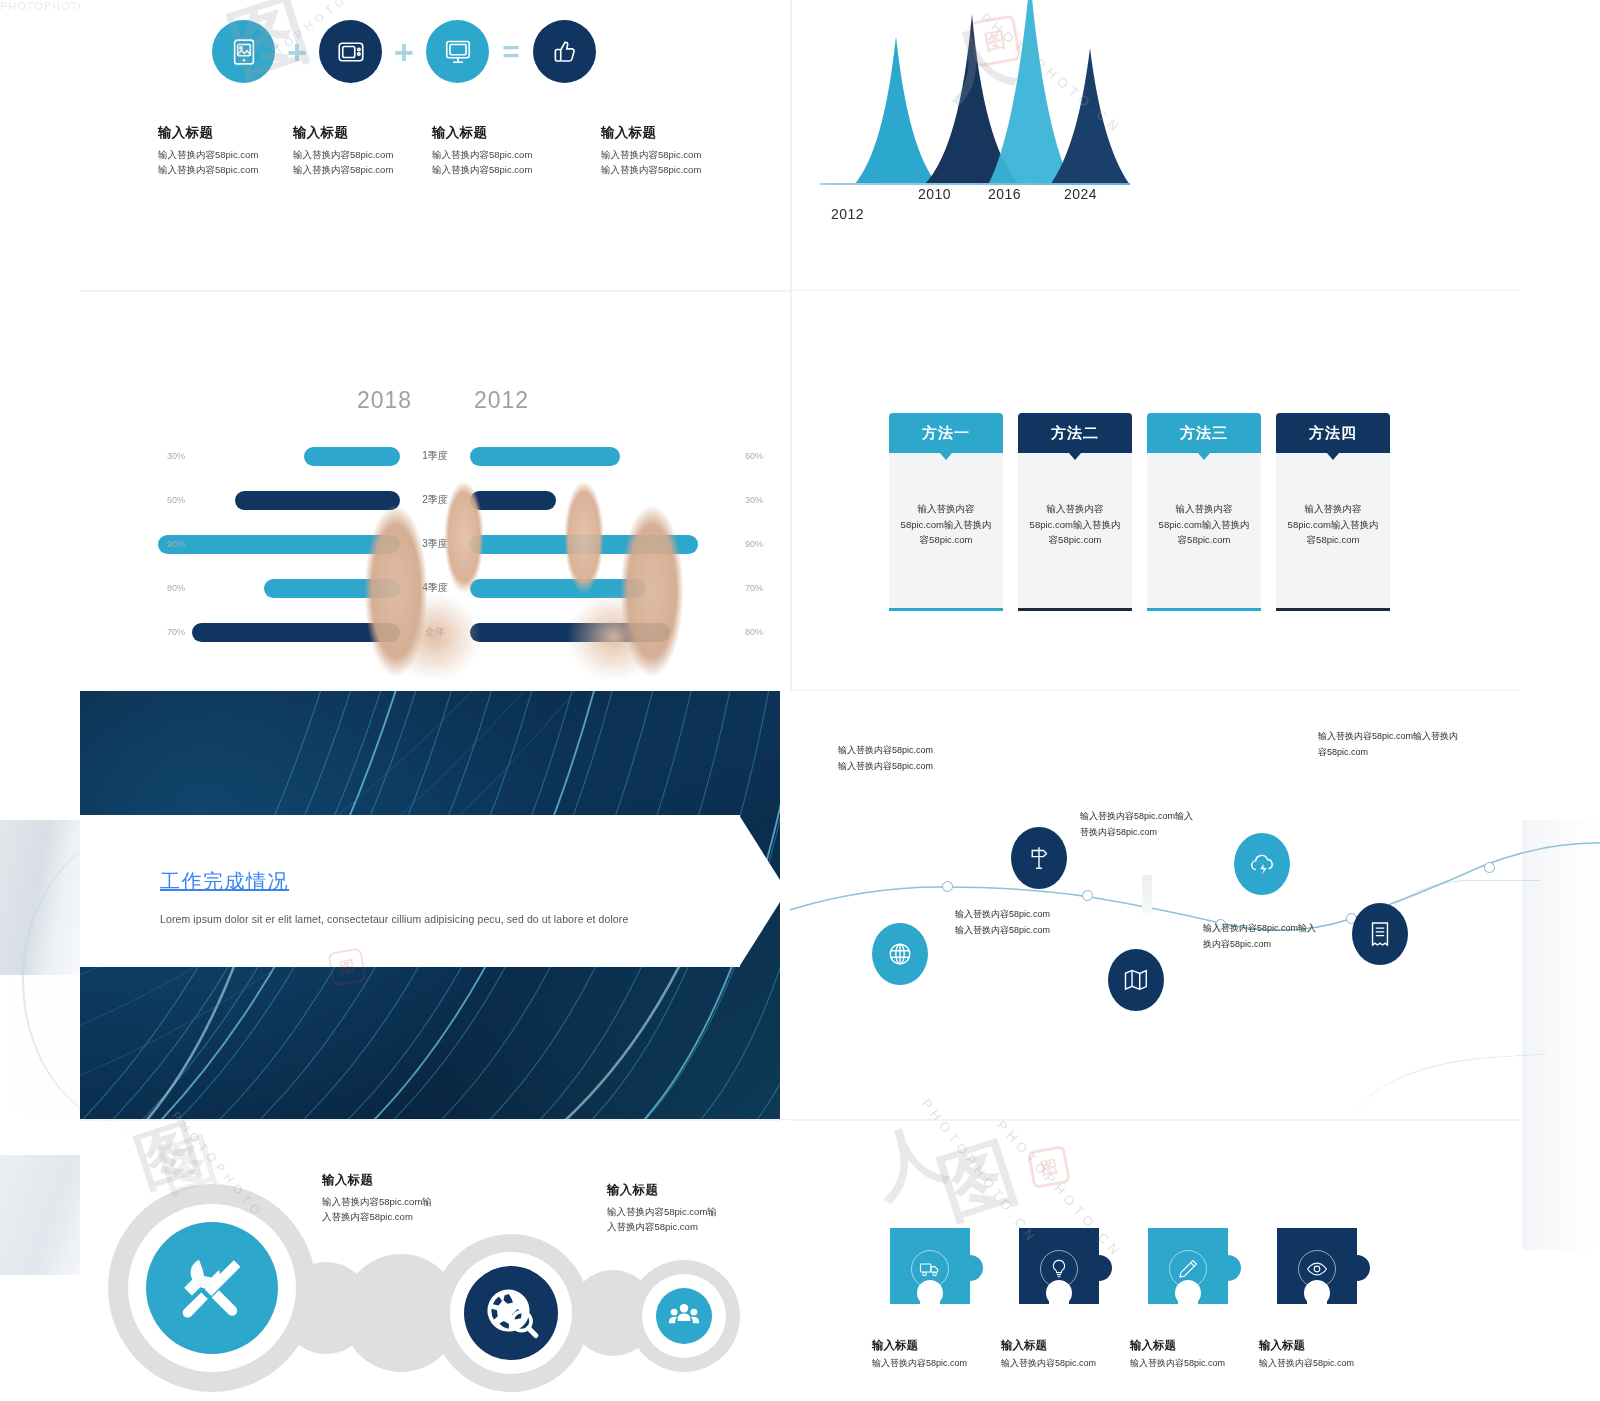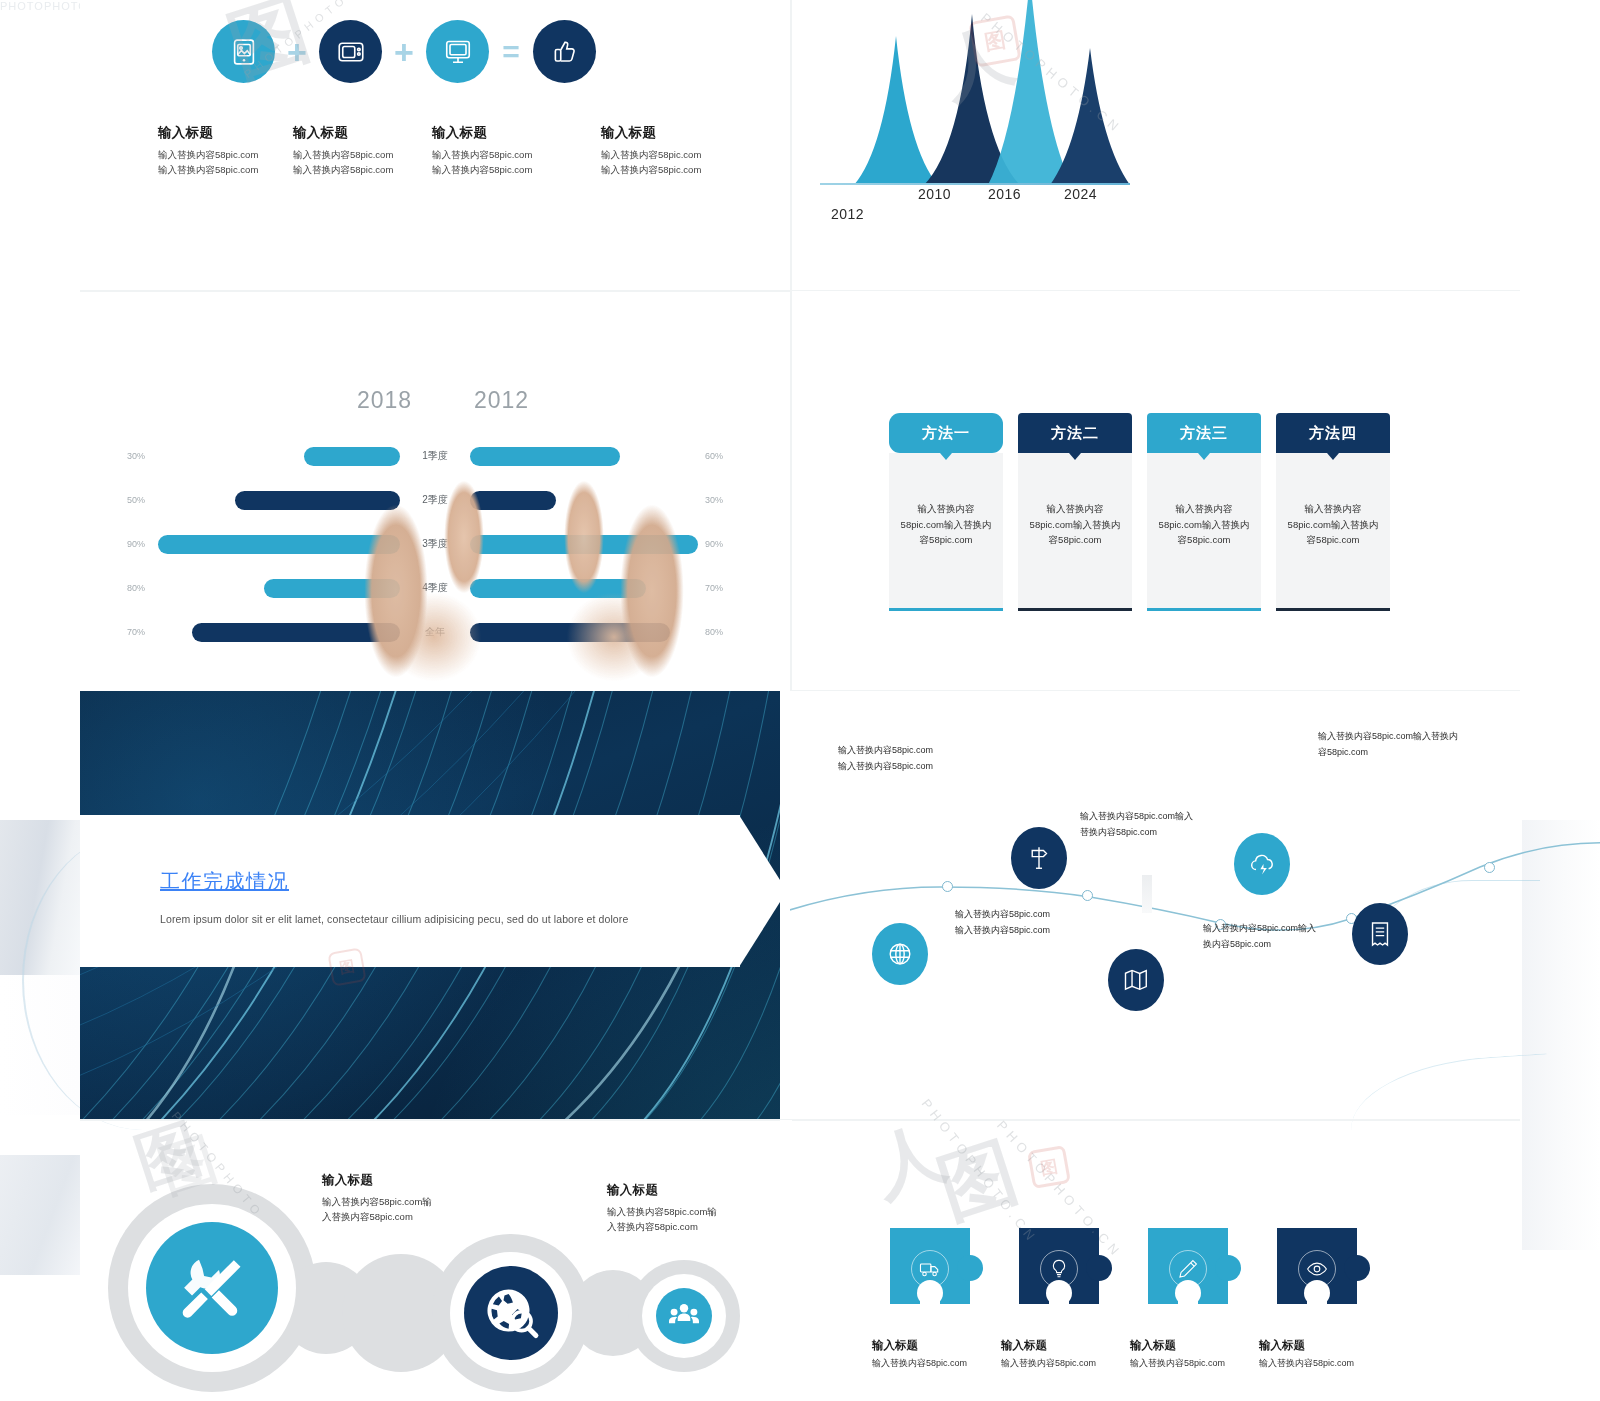--- a/index.html
+++ b/index.html
@@ -67,21 +67,21 @@
                radial-gradient(ellipse 26px 74px at 260px 96px,#e3c0a6 0%,#d6ad90 60%,rgba(214,173,144,0) 76%),
                radial-gradient(ellipse 64px 60px at 110px 196px,#dfbba0 0%,rgba(223,187,160,0) 74%),
                radial-gradient(ellipse 64px 60px at 290px 196px,#dfbba0 0%,rgba(223,187,160,0) 74%);
              opacity:.92; }
   .p3-yr{ position:absolute; font-size:23px; color:#9aa2a8; font-weight:300; letter-spacing:1px; }
   .bar-row{ position:absolute; left:0; width:710px; height:20px; display:flex; align-items:center; }
   .bar-l-wrap{ width:320px; display:flex; justify-content:flex-end; }
   .bar-r-wrap{ width:320px; display:flex; justify-content:flex-start; }
   .bar{ height:19px; border-radius:9.5px; }
   .blbl{ width:70px; text-align:center; font-size:10px; color:#5b6166; }
-  .vlbl{ position:absolute; font-size:9px; color:#a6adb2; }
+  .vlbl{ position:absolute; font-size:9px; color:#a6adb2;margin-left:40px; }
 
   
   .mcard{ position:absolute; width:114px; }
   .mhead{ height:40px; position:relative; display:flex; align-items:center; justify-content:center;
           border-radius:4px 4px 0 0; }
   .mhead span{ color:#fff; font-weight:700; font-size:15px; letter-spacing:1px; }
   .mnotch{ position:absolute; left:50%; bottom:-7px; margin-left:-6px; width:0; height:0;
            border-left:6px solid transparent; border-right:6px solid transparent; }
   .mbody{ background:#f3f4f5; height:155px; padding:48px 10px 0; }
   .mbody p{ font-size:9.5px; color:#333; line-height:1.65; text-align:center; }
@@ -305,21 +305,21 @@
     </div>
     <div class="vlbl" style="left:47px;  top:336px;">70%</div>
     <div class="vlbl" style="left:625px; top:336px;">80%</div>
 
     <div class="p3-hands"></div>
   </div>
 
   <div class="panel" style="left:792px; top:291px; width:808px; height:399px;">
 
     <div class="mcard" style="left:97px; top:122px;">
-      <div class="mhead" style="background:#2ea7cd;border-radius:11px;">
+      <div class="mhead" style="background:#2ea7cd;">
         <span>方法一</span>
         <div class="mnotch" style="border-top:7px solid #2ea7cd;"></div>
       </div>
       <div class="mbody">
           <p>输入替换内容58pic.com输入替换内容58pic.com</p>
         </div>
       <div class="mfoot" style="background:#2ea7cd;"></div>
     </div>
 
     <div class="mcard" style="left:226px; top:122px;">

